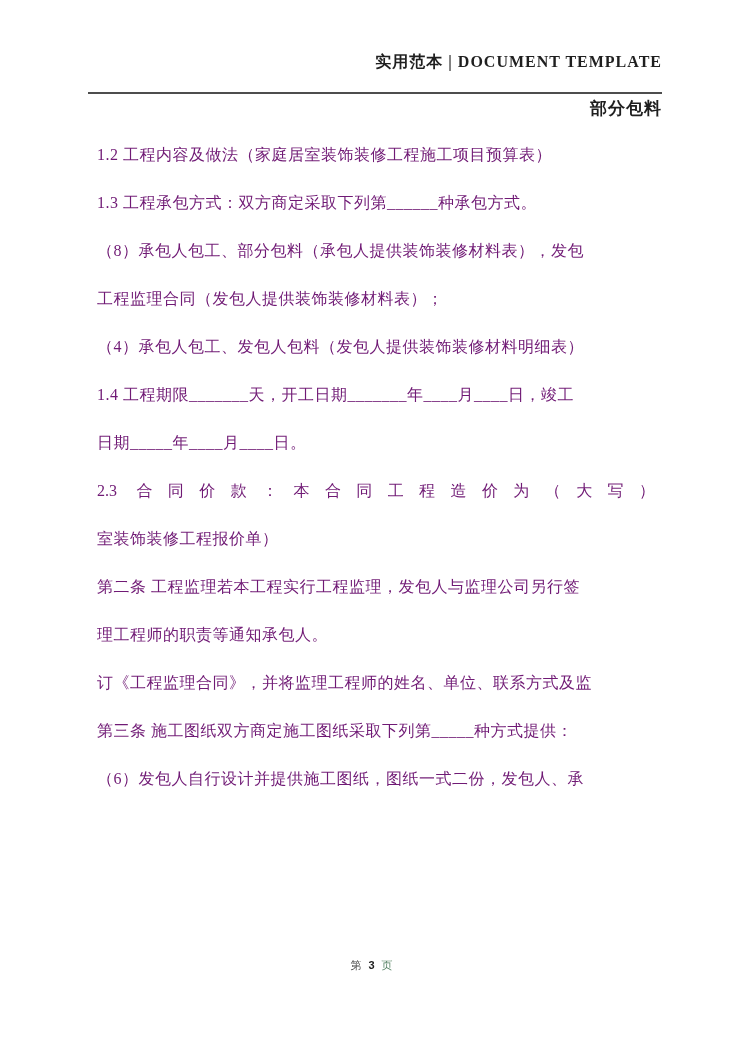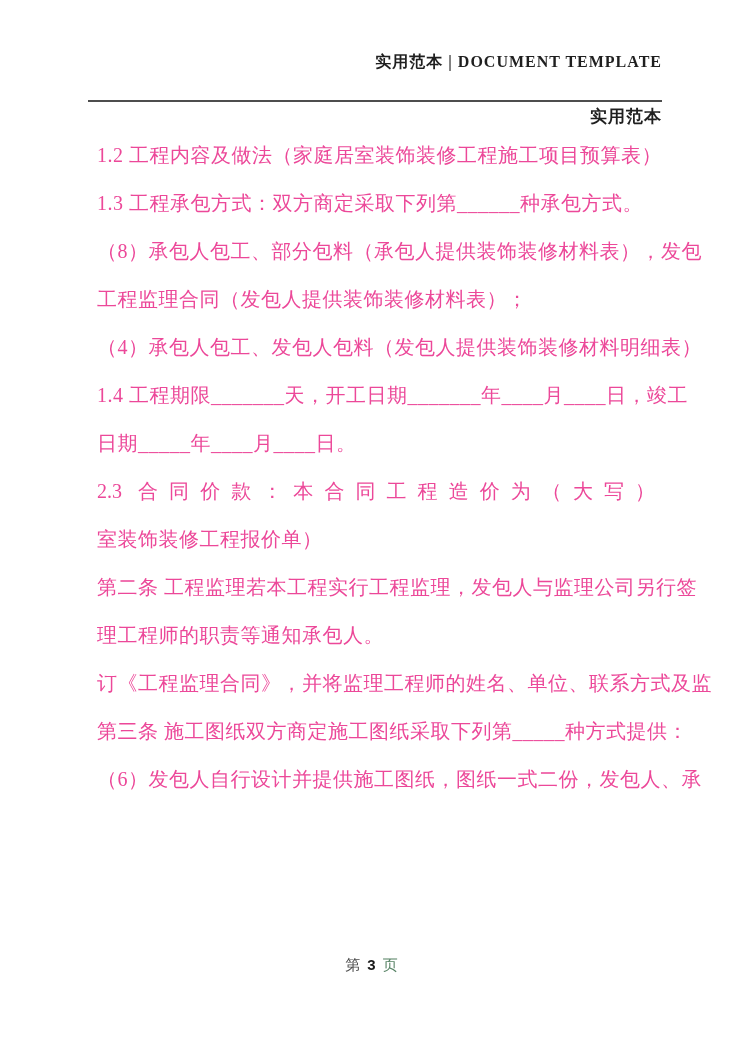--- a/index.html
+++ b/index.html
@@ -24,21 +24,21 @@
     top: 52px;
     width: 574px;
   }
   .header-brand {
     text-align: right;
     font-size: 16px;
     line-height: 20px;
     font-weight: bold;
     letter-spacing: 1px;
     color: #1f1f1f;
-    padding-bottom: 28px;
+    padding-bottom: 20px;
     border-bottom: 2px solid #4d4d4d;
   }
   .header-doc-title {
     text-align: right;
     font-size: 17px;
     line-height: 20px;
     font-weight: bold;
     color: #1f1f1f;
     margin-top: 5px;
     letter-spacing: 1px;
@@ -47,63 +47,63 @@
   
   .contract-body {
     position: absolute;
     left: 97px;
     top: 131px;
     width: 558px;
   }
   .contract-line {
     height: 48px;
     line-height: 48px;
-    font-size: 20px;
-    color: #ec4899;
+    font-size: 16px;
+    color: #701a75;
     white-space: nowrap;
     letter-spacing: 0.5px;
   }
   .contract-line.justify {
     white-space: normal;
     text-align: justify;
     text-align-last: justify;
     letter-spacing: 0;
   }
 
   
   .page-footer {
     position: absolute;
     left: 0;
     top: 950px;
     width: 744px;
     height: 30px;
     line-height: 30px;
     text-align: center;
-    font-size: 15px;
+    font-size: 11px;
     color: #4a4a4a;
     letter-spacing: 1px;
   }
   .page-footer .pagenum {
     color: #1a1a1a;
     font-weight: bold;
     margin: 0 6px;
     font-family: "Liberation Sans", sans-serif;
   }
   .page-footer .pagesuffix {
     color: #568264;
   }
 </style>
 </head>
 <body>
 
 <div class="page">
 
   <header class="page-header">
     <div class="header-brand">实用范本 | DOCUMENT TEMPLATE</div>
-    <div class="header-doc-title">实用范本</div>
+    <div class="header-doc-title">部分包料</div>
   </header>
 
   <main class="contract-body">
     <div class="contract-line">1.2 工程内容及做法（家庭居室装饰装修工程施工项目预算表）</div>
     <div class="contract-line">1.3 工程承包方式：双方商定采取下列第______种承包方式。</div>
     <div class="contract-line">（8）承包人包工、部分包料（承包人提供装饰装修材料表），发包</div>
     <div class="contract-line">工程监理合同（发包人提供装饰装修材料表）；</div>
     <div class="contract-line">（4）承包人包工、发包人包料（发包人提供装饰装修材料明细表）</div>
     <div class="contract-line">1.4 工程期限_______天，开工日期_______年____月____日，竣工</div>
     <div class="contract-line">日期_____年____月____日。</div>

